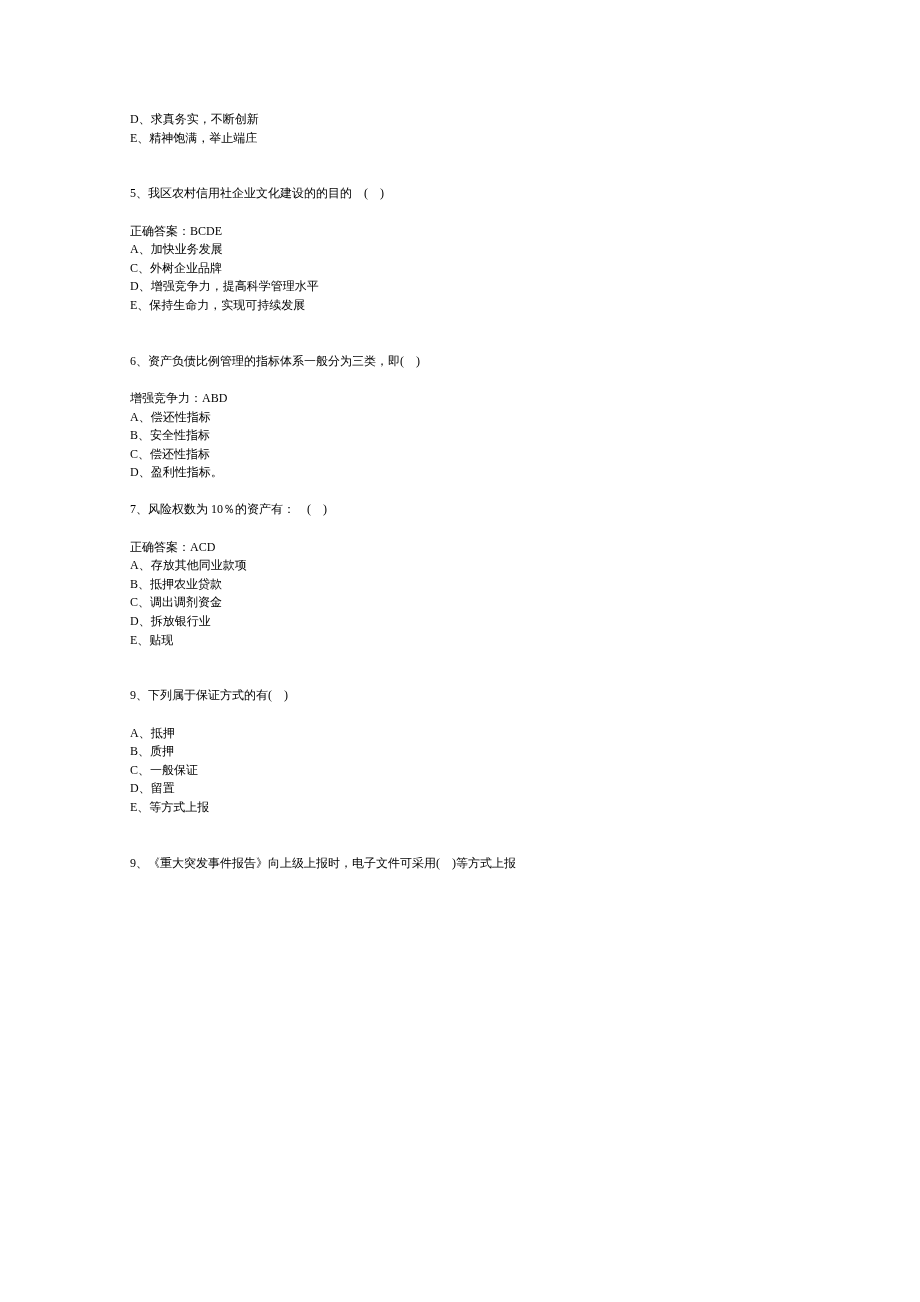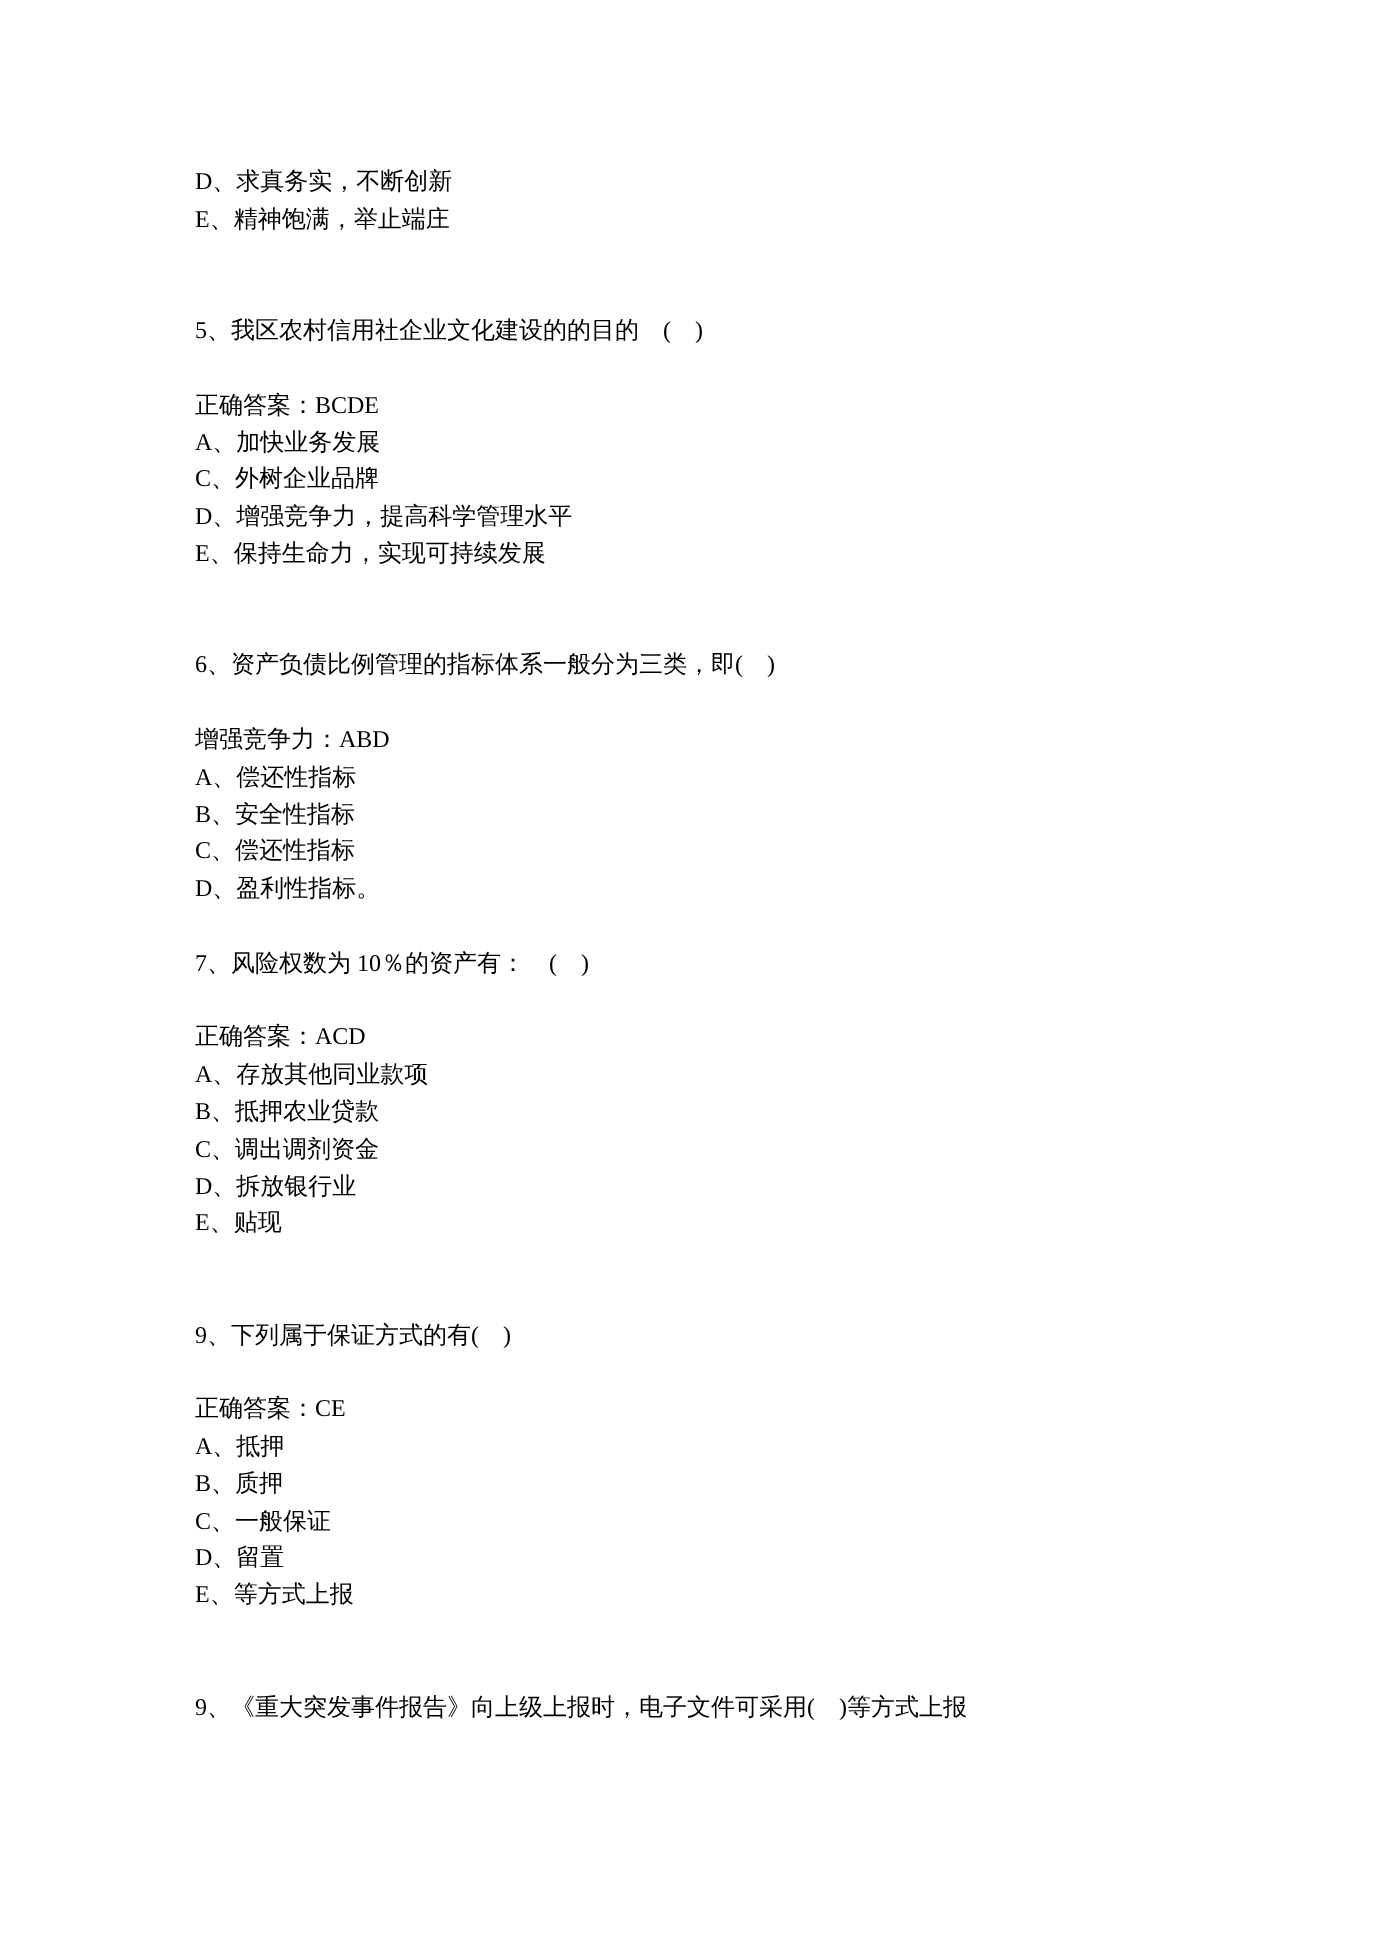--- a/index.html
+++ b/index.html
@@ -4,21 +4,21 @@
 <style>
   html, body {
     margin: 0;
     padding: 0;
     background: #ffffff;
     width: 920px;
   }
   .page {
     padding: 110px 66px 80px 130px;
     font-family: "Times New Roman", "SimSun", serif;
-    font-size: 16px;
+    font-size: 12px;
     line-height: 1.55;
     color: #000;
   }
   .line {
     white-space: pre-wrap;
     min-height: 1.55em;
   }
   .blank {
     height: 1.55em;
   }
@@ -62,21 +62,20 @@
   <div class="line">A、存放其他同业款项</div>
   <div class="line">B、抵押农业贷款</div>
   <div class="line">C、调出调剂资金</div>
   <div class="line">D、拆放银行业</div>
   <div class="line">E、贴现</div>
 
   <div class="blank2"></div>
 
   <div class="line">9、下列属于保证方式的有(　)</div>
   <div class="blank"></div>
-  <div class="line">正确答案：CE</div>
   <div class="line">A、抵押</div>
   <div class="line">B、质押</div>
   <div class="line">C、一般保证</div>
   <div class="line">D、留置</div>
   <div class="line">E、等方式上报</div>
 
   <div class="blank2"></div>
 
   <div class="line">9、《重大突发事件报告》向上级上报时，电子文件可采用(　)等方式上报</div>
 

